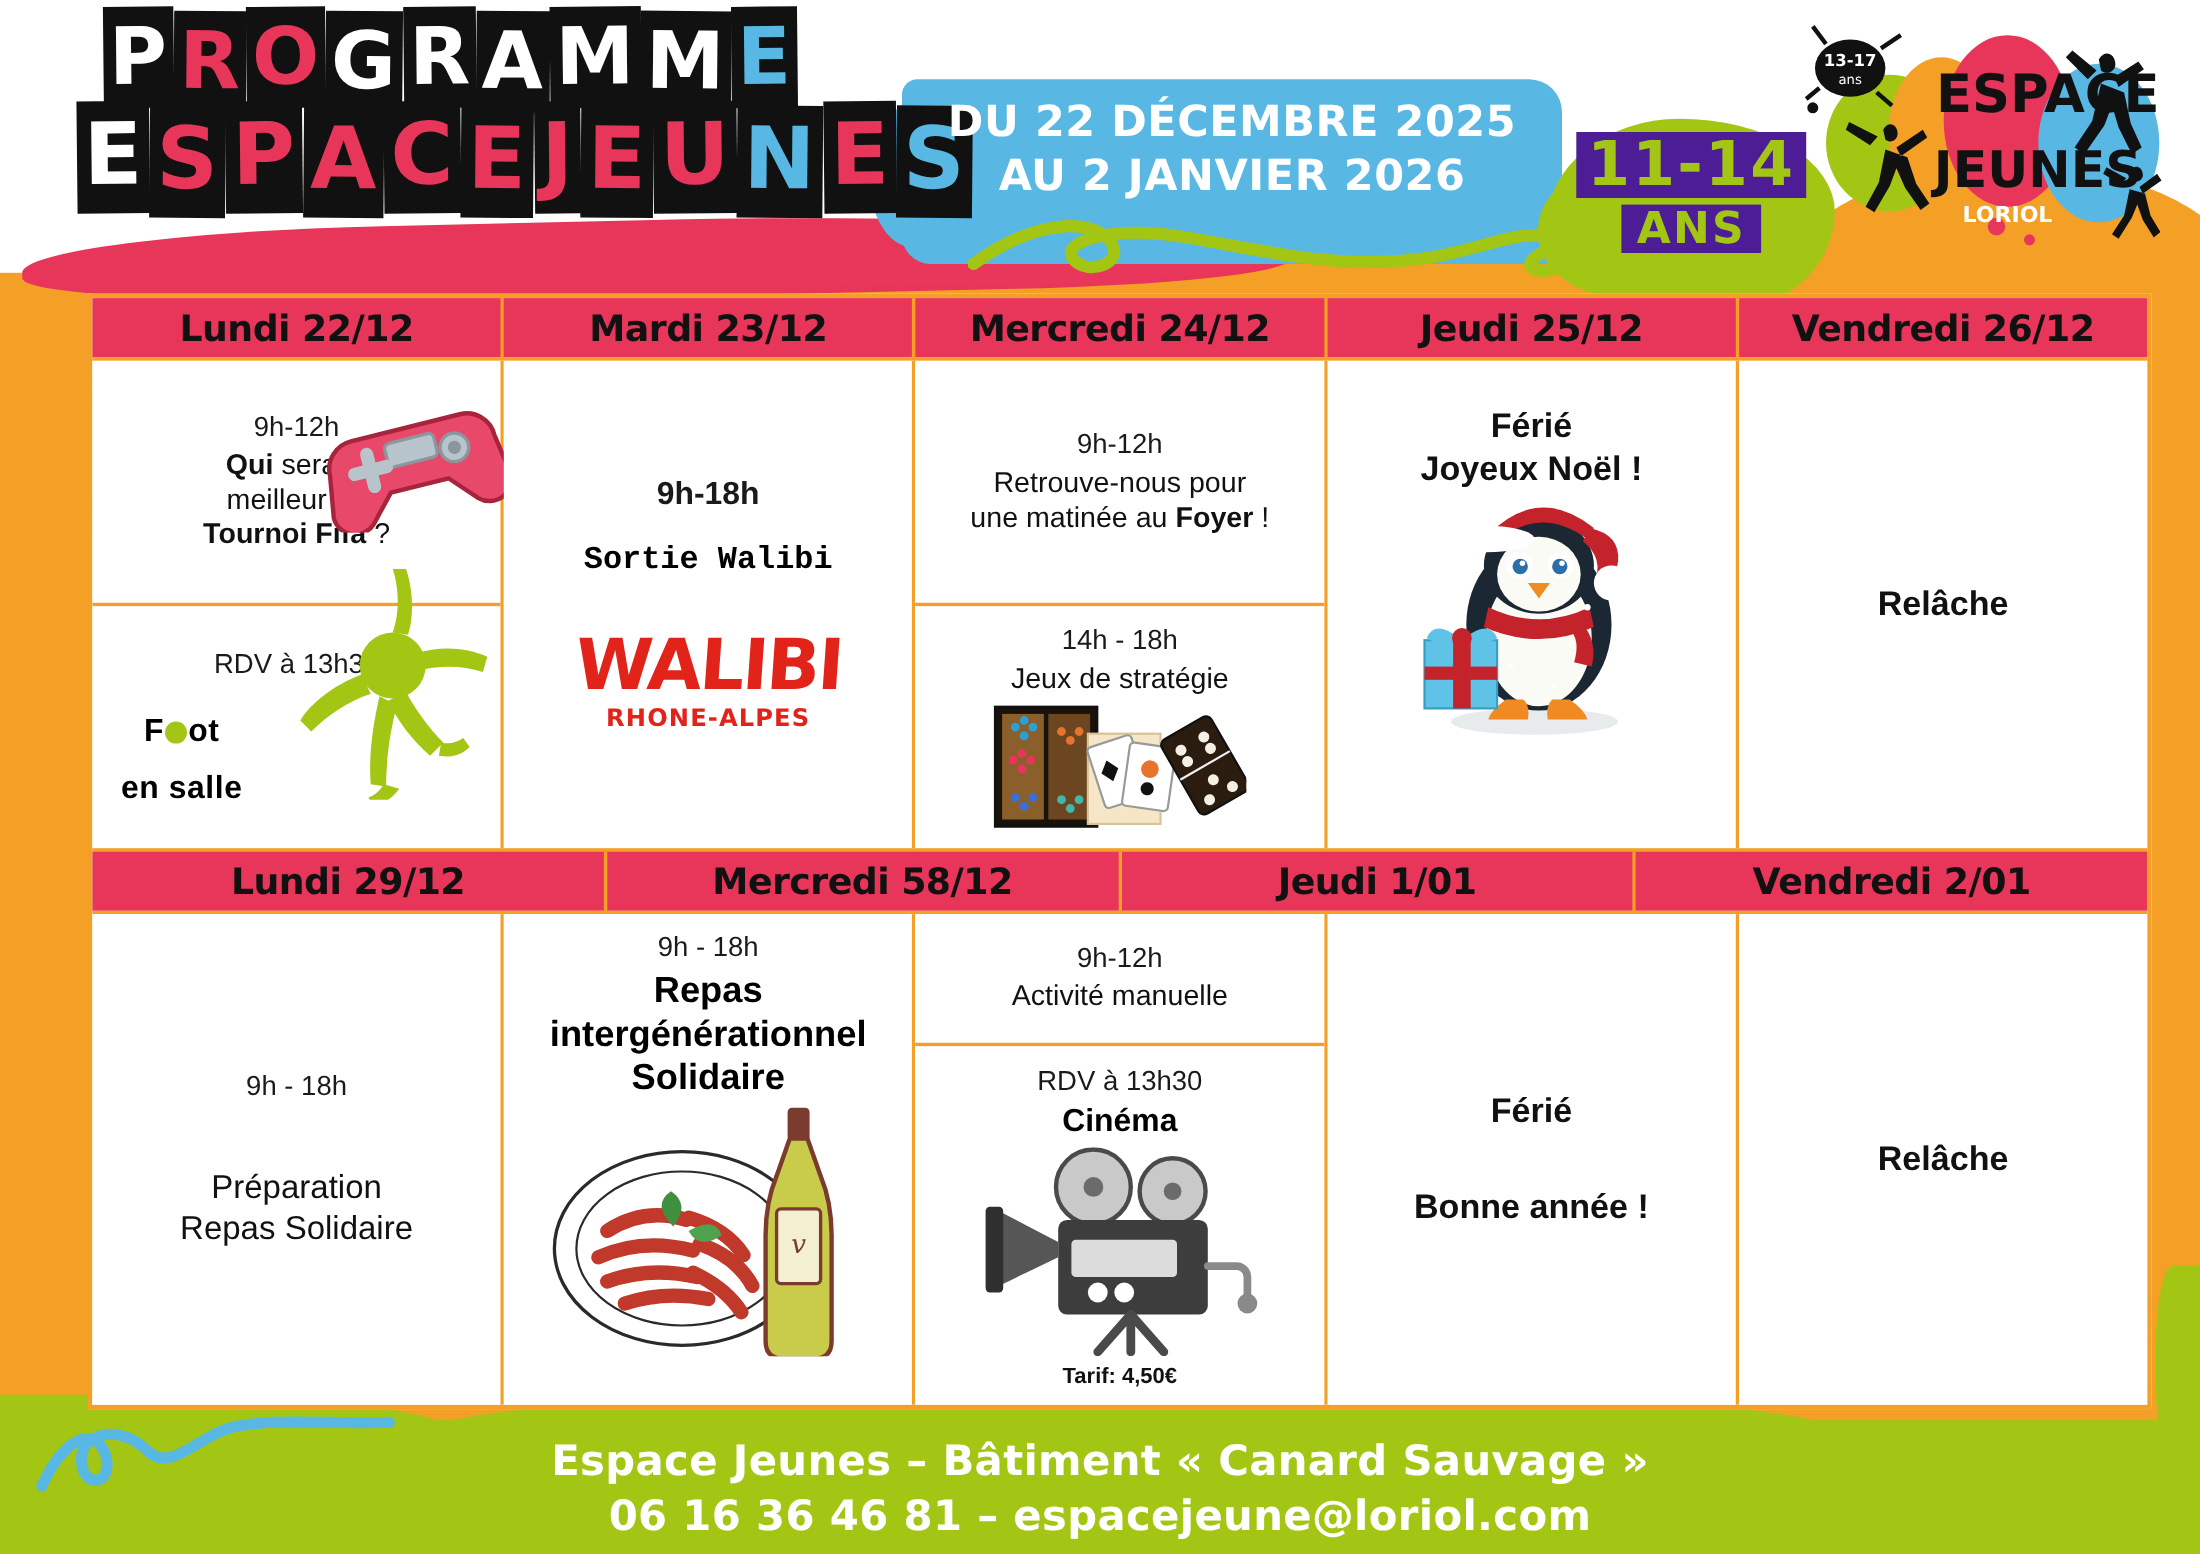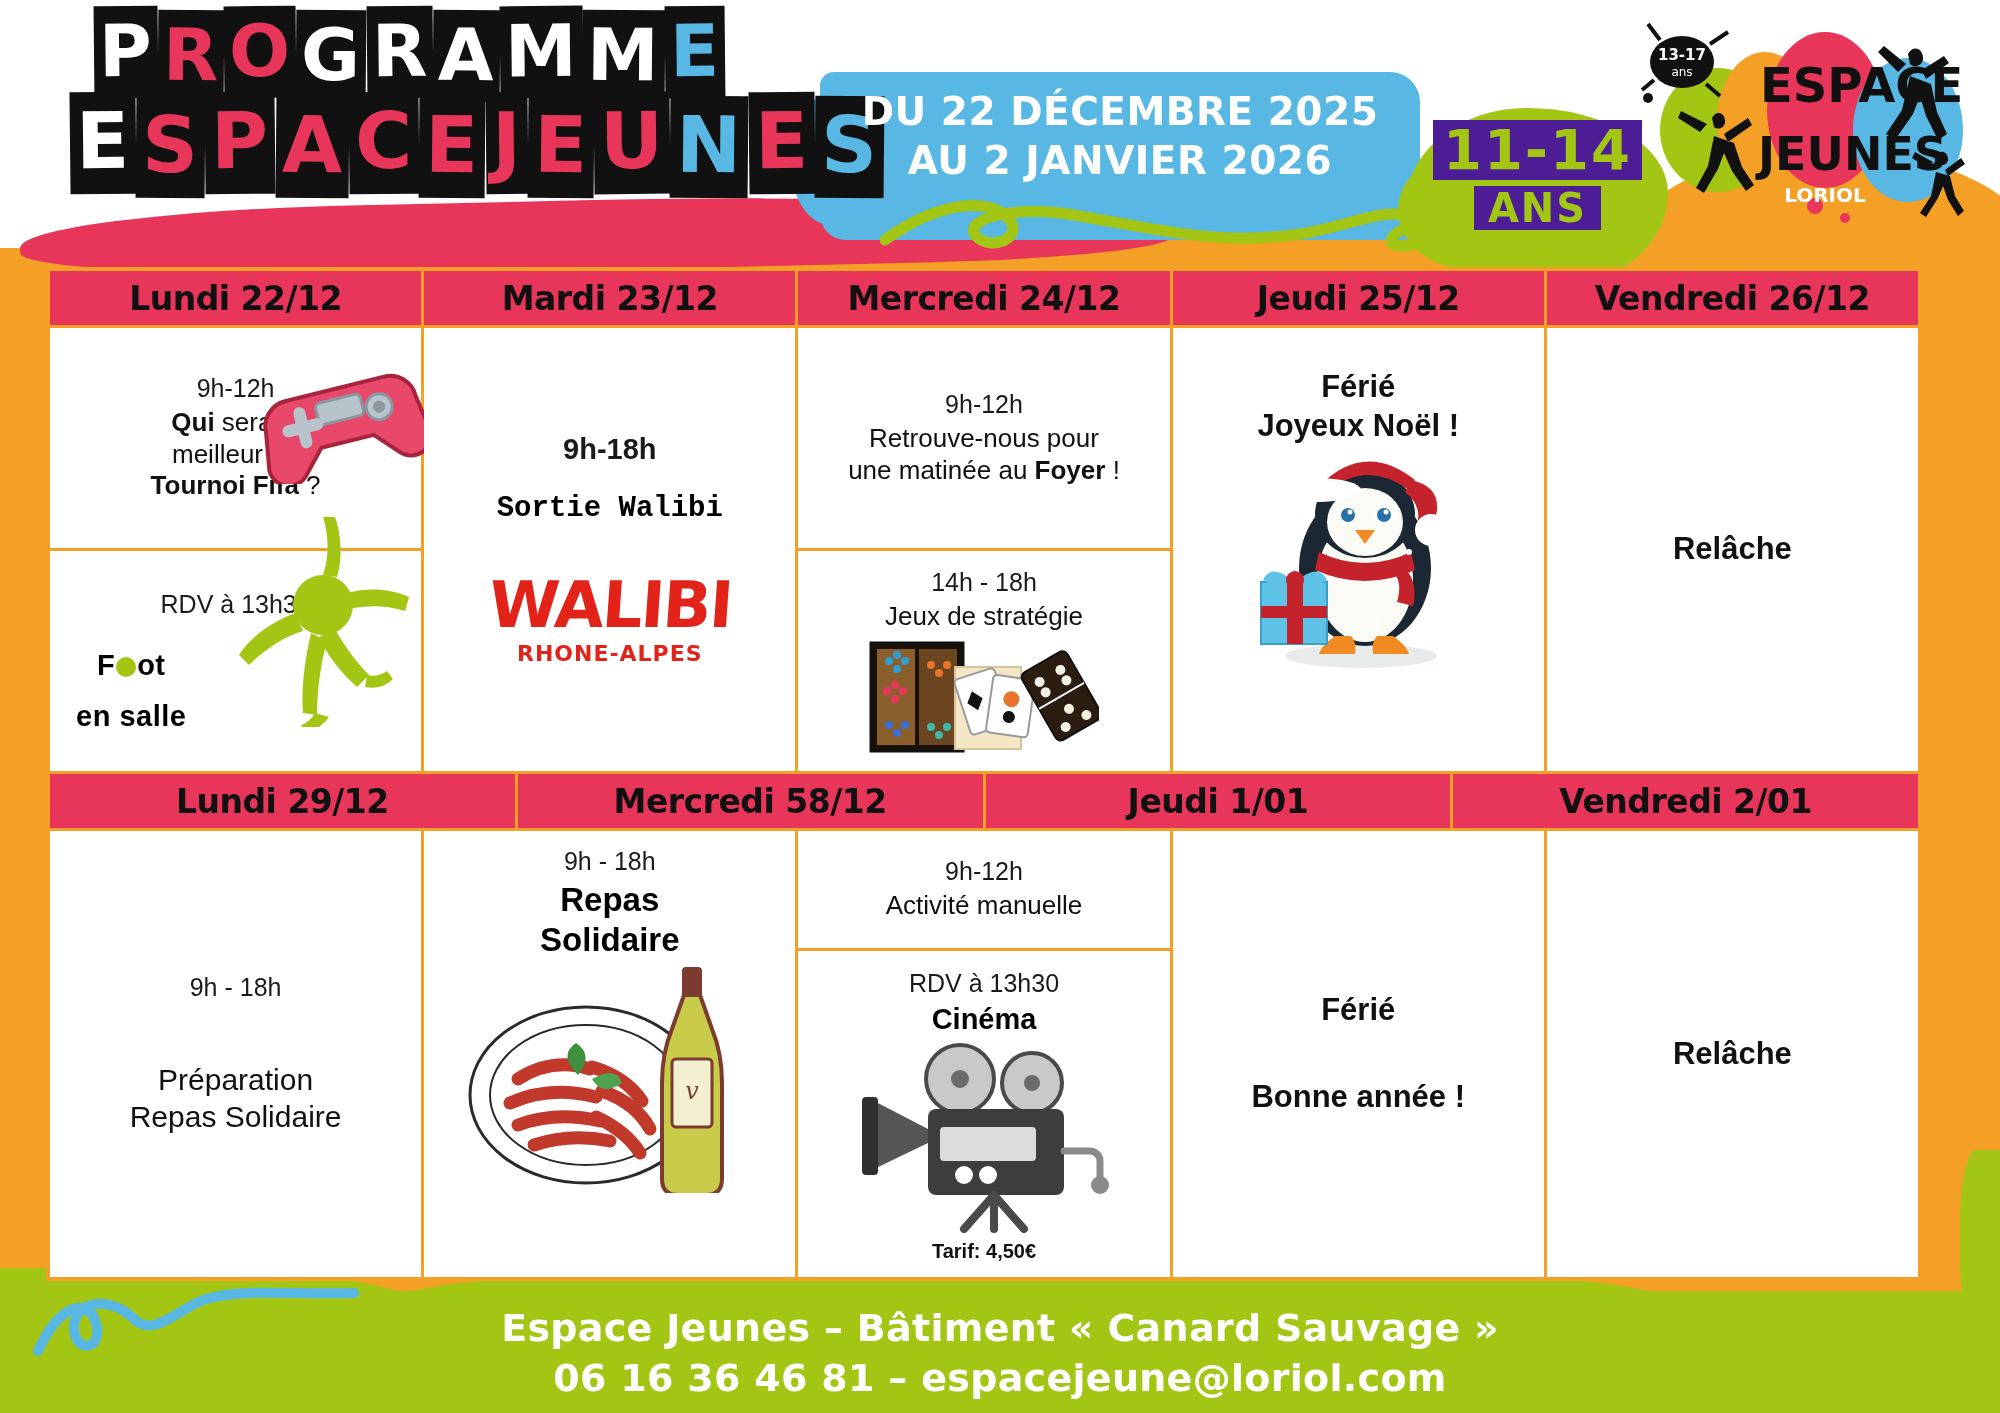--- a/index.html
+++ b/index.html
@@ -168,21 +168,21 @@
   .logo {
     position: absolute;
     left: 1640px; top: 10px;
     width: 350px; height: 225px;
   }
   .logo svg { width: 100%; height: 100%; }
 
   
   .grid-wrap {
     position: absolute;
-    left: 46px; top: 267px;
+    left: 80px; top: 267px;
     width: 1876px; height: 1014px;
     background: #ffffff;
     border: 4px solid #f4a026;
     display: flex;
     flex-direction: column;
   }
   .week { display: flex; flex-direction: column; flex: 1; }
   .hdr-row { display: flex; height: 54px; }
   .hdr-cell {
     flex: 1;
@@ -588,20 +588,21 @@
           <div class="time" style="margin-bottom:60px;">9h - 18h</div>
           <div class="desc" style="font-size:30px;">Préparation</div>
           <div class="desc" style="font-size:30px;">Repas Solidaire</div>
         </div>
       </div>
 
       <div class="day-col">
         <div class="slot top-align" style="padding-top:16px;">
           <div class="time">9h - 18h</div>
           <div class="desc-bold" style="font-size:33px;">Repas</div>
+          <div class="desc-bold" style="font-size:33px;">intergénérationnel</div>
           <div class="desc-bold" style="font-size:33px;">Solidaire</div>
           <svg class="fig" style="margin-top:4px;" width="300" height="230" viewBox="0 0 300 230">
 
             <ellipse cx="126" cy="132" rx="116" ry="88" fill="#ffffff" stroke="#2a2a2a" stroke-width="3"></ellipse>
             <ellipse cx="126" cy="132" rx="96" ry="70" fill="#ffffff" stroke="#2a2a2a" stroke-width="2"></ellipse>
 
             <g stroke="#c0392b" stroke-width="13" stroke-linecap="round" fill="none">
               <path d="M58 116 q34 -22 72 -10"></path>
               <path d="M50 140 q40 -18 86 -6"></path>
               <path d="M58 162 q38 -14 82 -4"></path>

